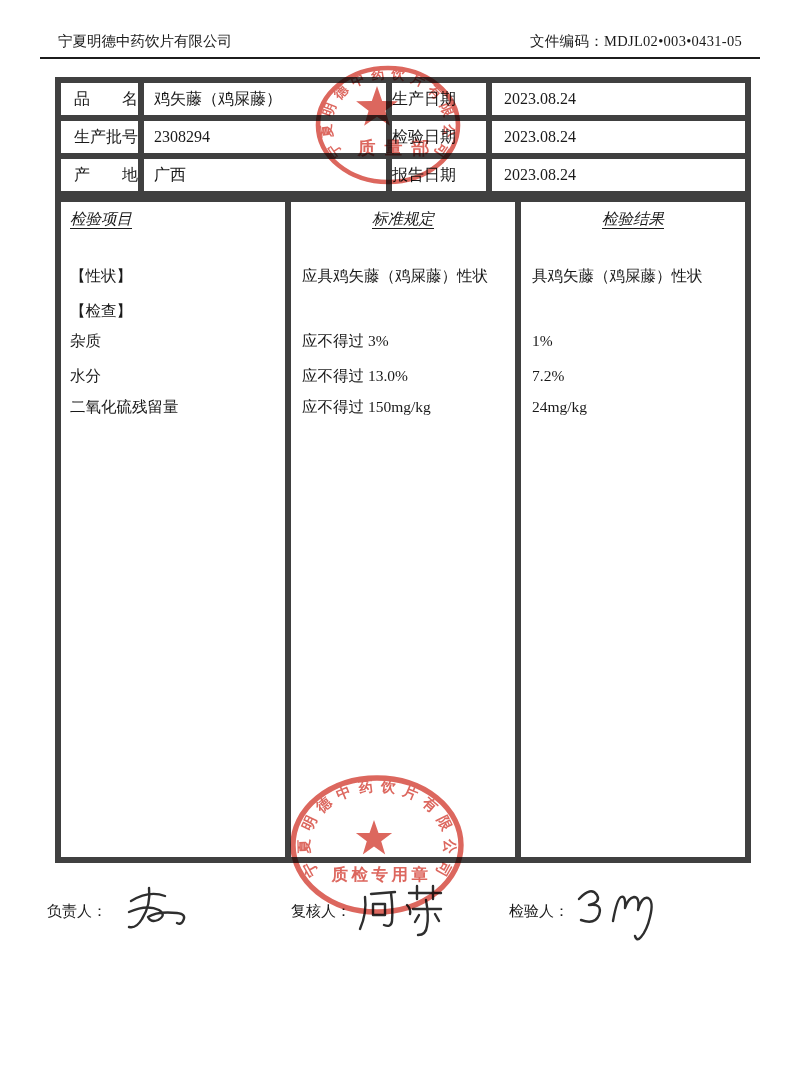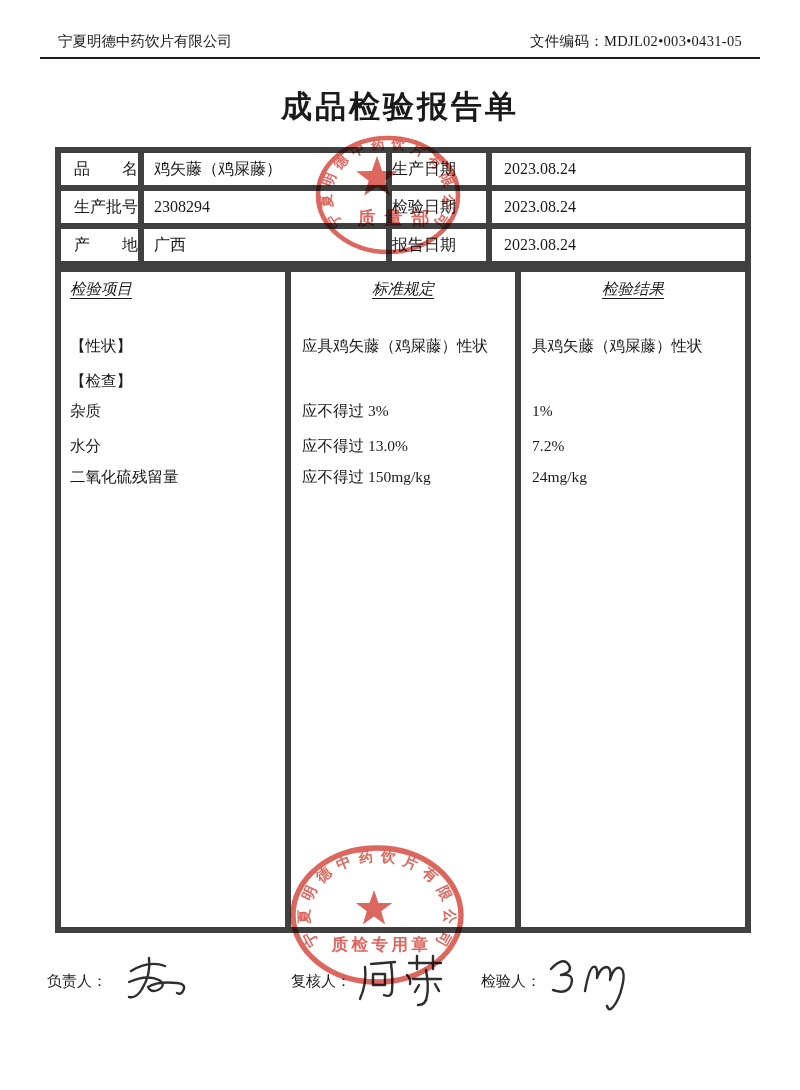--- a/index.html
+++ b/index.html
@@ -58,33 +58,32 @@
   .stamp-bottom{left:227px;top:693px;}
   .ink{fill:#d6493f;stroke:none;}
   .ink .ring{fill:none;stroke:#d6493f;}
   .ink text{fill:#d6493f;font-family:"Liberation Serif","DejaVu Serif",serif;font-weight:bold;}
 
   
   .sig-row{display:flex;align-items:center;margin:18px 0 0 -8px;height:60px;}
   .sig-label{font-size:15px;white-space:nowrap;}
   .sig-svg{stroke:#2e2e2e;fill:none;stroke-width:2.4;stroke-linecap:round;stroke-linejoin:round;}
   .g2{margin-left:64px;text-align:center;}
-  .g3{margin-left:12px;}
+  .g3{margin-left:40px;}
 </style>
 </head>
 <body>
 
 <div class="page">
 
   <div class="header">
     <span>宁夏明德中药饮片有限公司</span>
     <span class="doc-code">文件编码：MDJL02•003•0431-05</span>
   </div>
 
-  <div class="title">成品检验报告单</div>
 
   <div class="doc-wrap">
 
     <table class="info-table">
       <colgroup>
           <col style="width:83px">
           <col style="width:248px">
           <col style="width:100px">
           <col style="width:259px">
         </colgroup>

